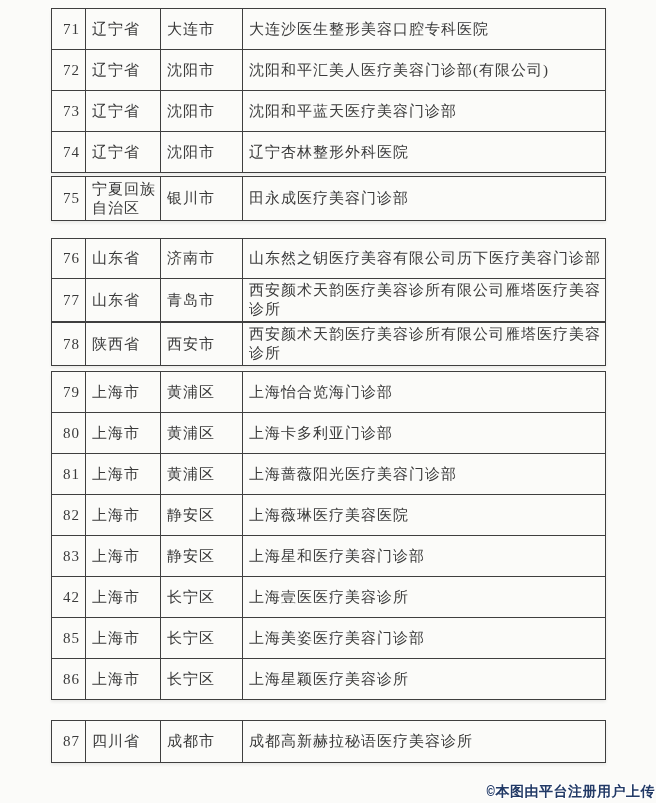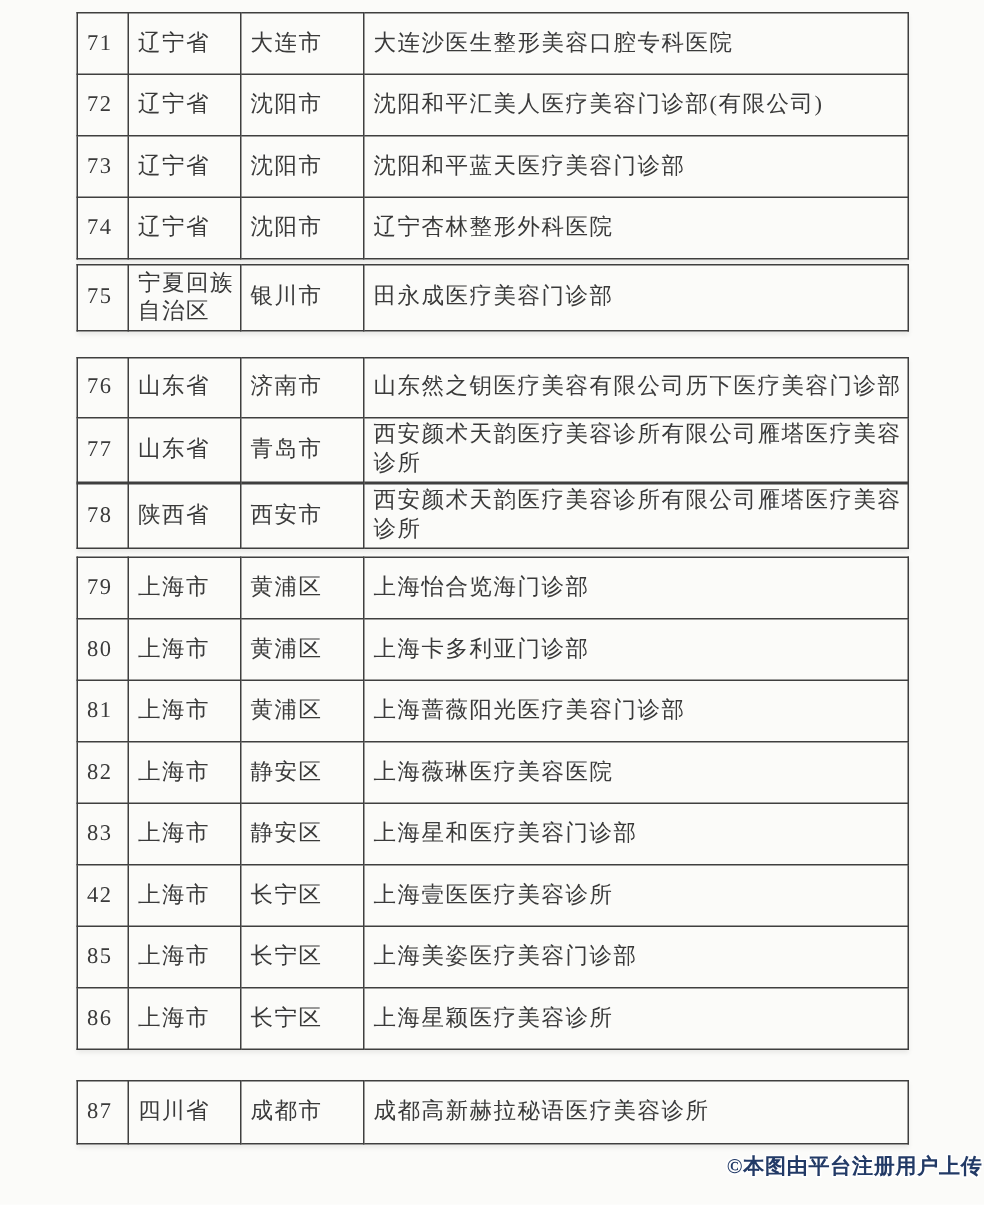--- a/index.html
+++ b/index.html
@@ -31,21 +31,21 @@
     color:var(--text);
     font-size:15px;
     line-height:19px;
     letter-spacing:1px;
     vertical-align:middle;
     padding:2px 0 2px 6px;
     word-break:break-all;
     overflow:hidden;
   }
   td.c-num{
-    text-align:left;
+    text-align:center;
     padding:2px 0;
     letter-spacing:0;
     font-size:15px;
   }
   
   col.w-num{width:34px}
   col.w-prov{width:75px}
   col.w-city{width:82px}
   col.w-name{width:363px}
   
@@ -56,22 +56,22 @@
   .grp3 tr{height:43px}
   .grp5 tr{height:42px}
   
   .grp1{margin-top:3px}
   .grp2{margin-top:17px}
   .grp3{}
   .grp4{margin-top:5px}
   .grp5{margin-top:20px}
   .watermark{
     position:absolute;
-    right:1px;bottom:16px;
-    font-family:Liberation Serif, serif;
+    right:1px;bottom:2px;
+    font-family:Liberation Mono, monospace;
     font-size:14px;
     font-weight:bold;
     color:var(--watermark);
     letter-spacing:0.5px;
     text-shadow:
       -1px -1px 0 #ffffff, 1px -1px 0 #ffffff,
       -1px  1px 0 #ffffff, 1px  1px 0 #ffffff,
       0 0 3px #ffffff;
     white-space:nowrap;
   }

